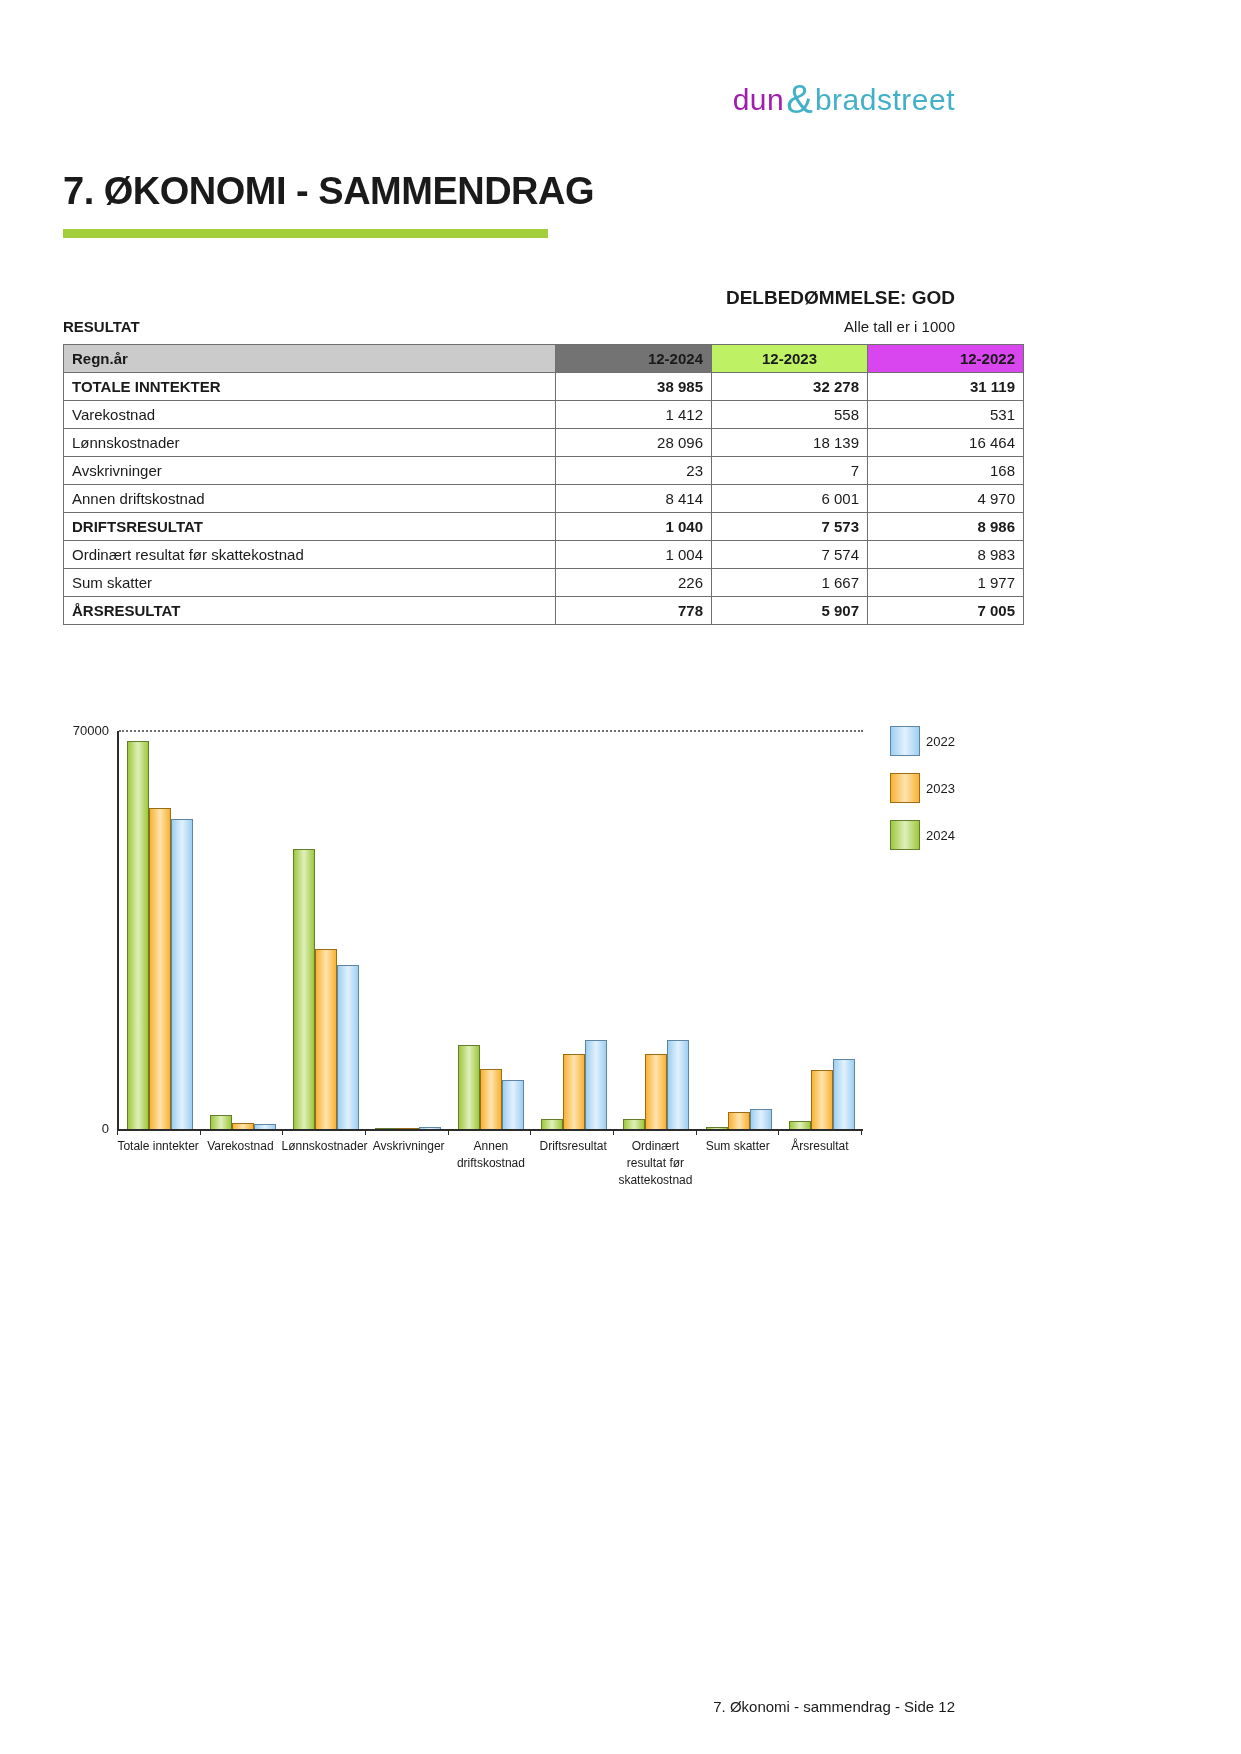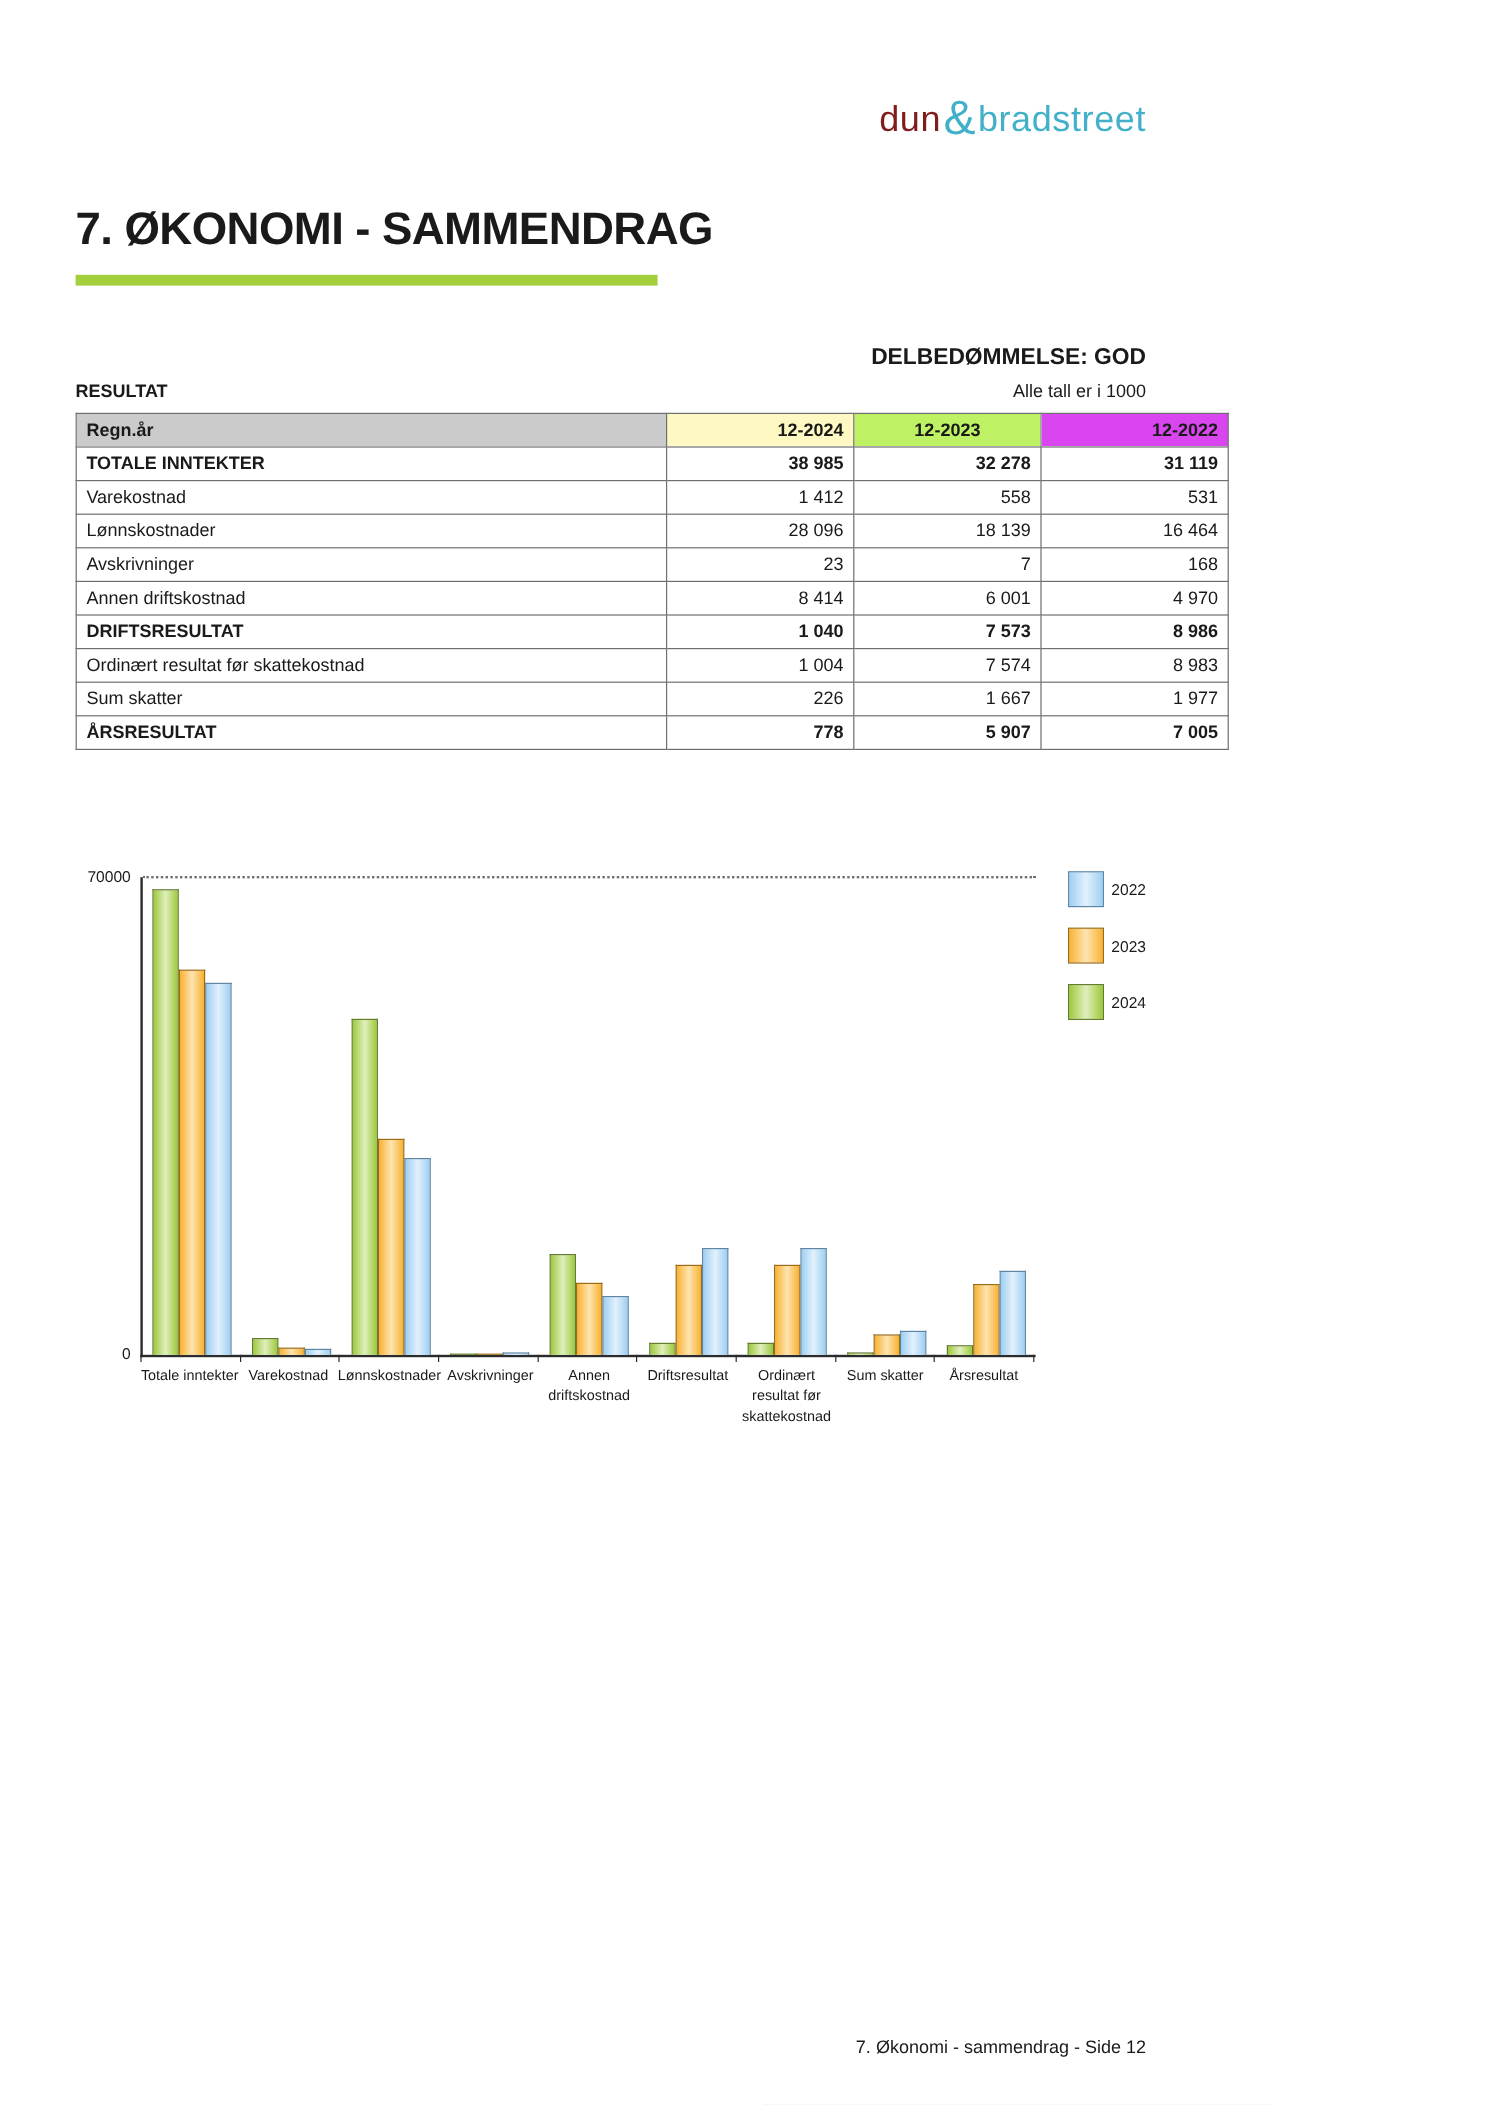--- a/index.html
+++ b/index.html
@@ -58,40 +58,40 @@
   .legend-label{margin-left:6px;font-size:13px;}
 
   .footer{position:absolute;right:286px;top:1698px;font-size:15px;}
 </style>
 </head>
 <body>
 
 <div class="page">
 
   <div class="logo">
-    <span class="logo-dun" style="color: #7f1d1d;">dun</span>
+    <span class="logo-dun" style="color: #a21caf;">dun</span>
     <span class="logo-amp" style="color: rgb(67, 176, 201);">&amp;</span>
     <span class="logo-brad" style="color: rgb(67, 176, 201);">bradstreet</span>
   </div>
 
   <h1 class="title">7. ØKONOMI - SAMMENDRAG</h1>
   <div class="title-underline" style="background: rgb(163, 207, 61);"></div>
 
   <div class="assessment">DELBEDØMMELSE: GOD</div>
 
   <div class="meta-row">
     <span class="meta-label">RESULTAT</span>
     <span class="meta-note">Alle tall er i 1000</span>
   </div>
 
   <table class="result-table">
     <thead>
       <tr id="thead-row">
           <th class="col-label" style="background: rgb(203, 203, 203);">Regn.år</th>
-          <th class="col-num" style="background: #fef9c3;">12-2024</th>
+          <th class="col-num" style="background: #737373;">12-2024</th>
           <th class="col-num" style="background: #bef264; text-align: center;">12-2023</th>
           <th class="col-num" style="background: #d946ef;">12-2022</th>
         </tr>
     </thead>
     <tbody id="table-body">
         <tr class="bold-row">
           <td class="label-cell">TOTALE INNTEKTER</td>
           <td class="num-cell">38 985</td>
           <td class="num-cell">32 278</td>
           <td class="num-cell">31 119</td>

